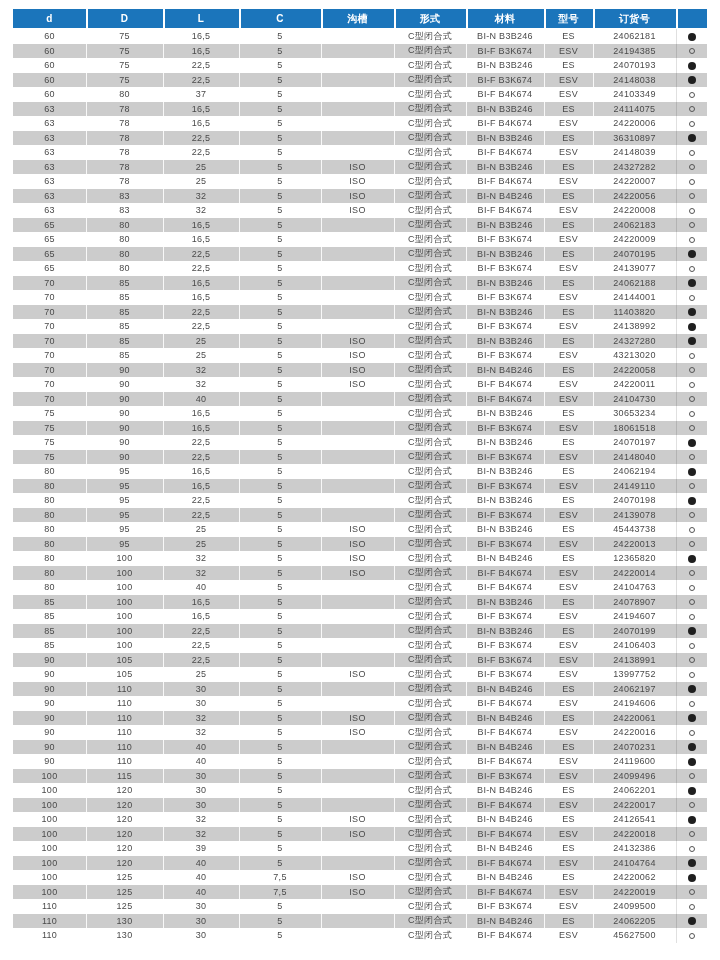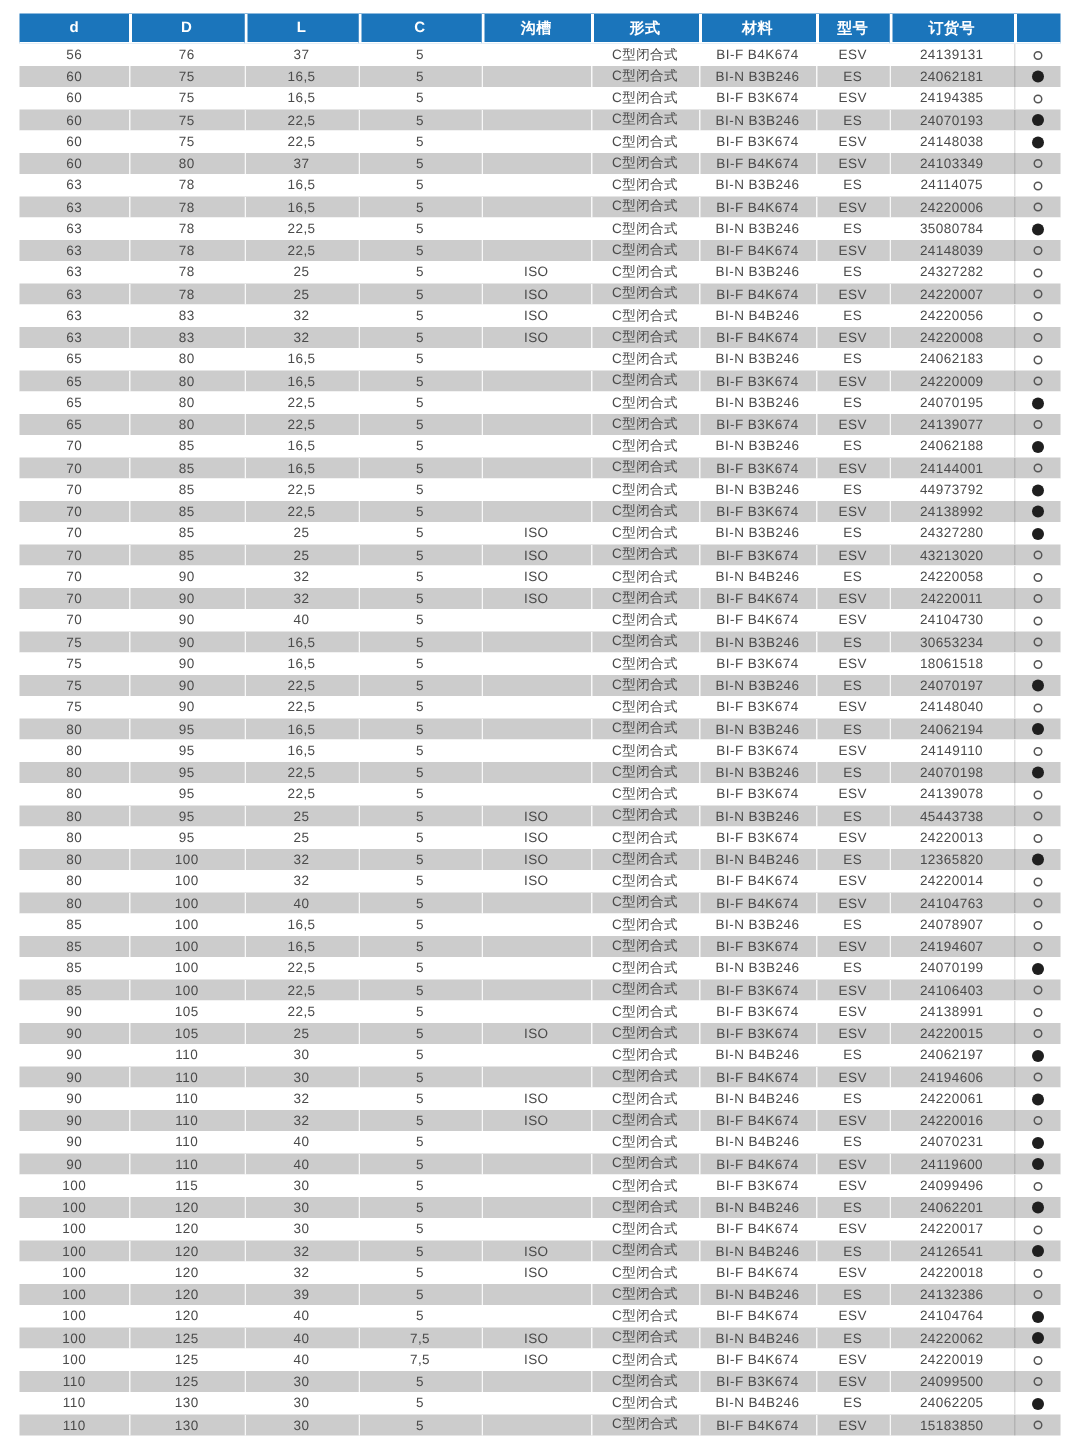--- a/index.html
+++ b/index.html
@@ -82,32 +82,20 @@
           <th class="c5">沟槽</th>
           <th class="c6">形式</th>
           <th class="c7">材料</th>
           <th class="c8">型号</th>
           <th class="c9">订货号</th>
           <th class="c10"></th>
         </tr>
     </thead>
     <tbody>
         <tr>
-          <td class="c1">56</td>
-          <td class="c2">76</td>
-          <td class="c3">37</td>
-          <td class="c4">5</td>
-          <td class="c5"></td>
-          <td class="c6">C型闭合式</td>
-          <td class="c7">BI-F B4K674</td>
-          <td class="c8">ESV</td>
-          <td class="c9">24139131</td>
-          <td class="c10"><span class="dot open"></span></td>
-        </tr>
-        <tr>
           <td class="c1">60</td>
           <td class="c2">75</td>
           <td class="c3">16,5</td>
           <td class="c4">5</td>
           <td class="c5"></td>
           <td class="c6">C型闭合式</td>
           <td class="c7">BI-N B3B246</td>
           <td class="c8">ES</td>
           <td class="c9">24062181</td>
           <td class="c10"><span class="dot filled"></span></td>
@@ -186,21 +174,21 @@
         </tr>
         <tr>
           <td class="c1">63</td>
           <td class="c2">78</td>
           <td class="c3">22,5</td>
           <td class="c4">5</td>
           <td class="c5"></td>
           <td class="c6">C型闭合式</td>
           <td class="c7">BI-N B3B246</td>
           <td class="c8">ES</td>
-          <td class="c9">35080784</td>
+          <td class="c9">36310897</td>
           <td class="c10"><span class="dot filled"></span></td>
         </tr>
         <tr>
           <td class="c1">63</td>
           <td class="c2">78</td>
           <td class="c3">22,5</td>
           <td class="c4">5</td>
           <td class="c5"></td>
           <td class="c6">C型闭合式</td>
           <td class="c7">BI-F B4K674</td>
@@ -330,21 +318,21 @@
         </tr>
         <tr>
           <td class="c1">70</td>
           <td class="c2">85</td>
           <td class="c3">22,5</td>
           <td class="c4">5</td>
           <td class="c5"></td>
           <td class="c6">C型闭合式</td>
           <td class="c7">BI-N B3B246</td>
           <td class="c8">ES</td>
-          <td class="c9">44973792</td>
+          <td class="c9">11403820</td>
           <td class="c10"><span class="dot filled"></span></td>
         </tr>
         <tr>
           <td class="c1">70</td>
           <td class="c2">85</td>
           <td class="c3">22,5</td>
           <td class="c4">5</td>
           <td class="c5"></td>
           <td class="c6">C型闭合式</td>
           <td class="c7">BI-F B3K674</td>
@@ -630,21 +618,21 @@
         </tr>
         <tr>
           <td class="c1">90</td>
           <td class="c2">105</td>
           <td class="c3">25</td>
           <td class="c4">5</td>
           <td class="c5">ISO</td>
           <td class="c6">C型闭合式</td>
           <td class="c7">BI-F B3K674</td>
           <td class="c8">ESV</td>
-          <td class="c9">24220015</td>
+          <td class="c9">13997752</td>
           <td class="c10"><span class="dot open"></span></td>
         </tr>
         <tr>
           <td class="c1">90</td>
           <td class="c2">110</td>
           <td class="c3">30</td>
           <td class="c4">5</td>
           <td class="c5"></td>
           <td class="c6">C型闭合式</td>
           <td class="c7">BI-N B4B246</td>
@@ -846,18 +834,18 @@
         </tr>
         <tr>
           <td class="c1">110</td>
           <td class="c2">130</td>
           <td class="c3">30</td>
           <td class="c4">5</td>
           <td class="c5"></td>
           <td class="c6">C型闭合式</td>
           <td class="c7">BI-F B4K674</td>
           <td class="c8">ESV</td>
-          <td class="c9">15183850</td>
+          <td class="c9">45627500</td>
           <td class="c10"><span class="dot open"></span></td>
         </tr>
       </tbody>
   </table>
 </div>
 
 </body></html>

